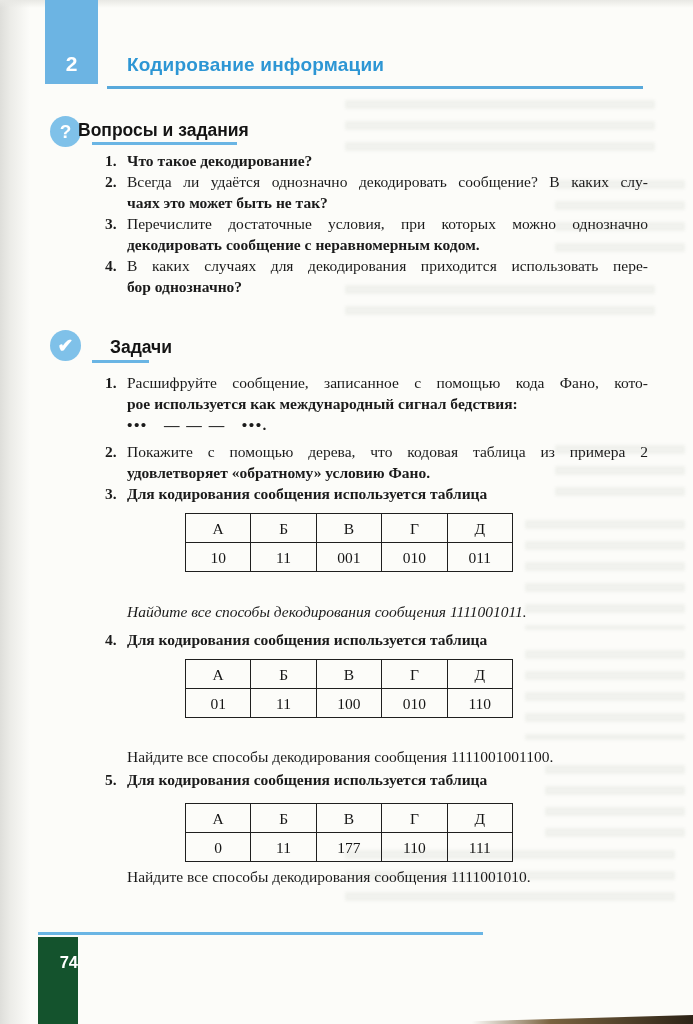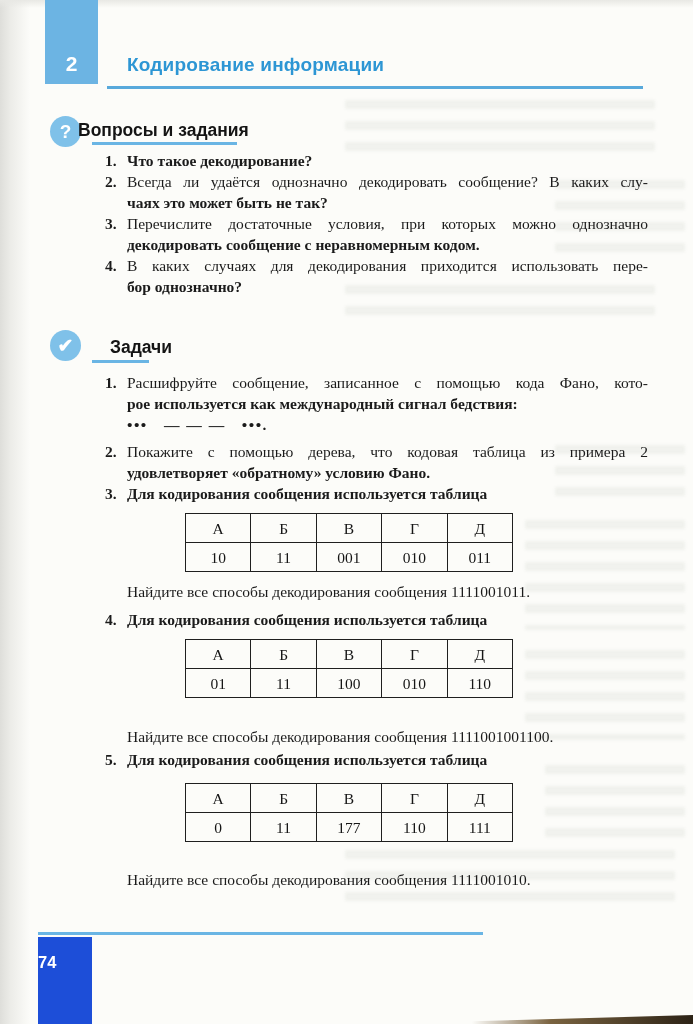--- a/index.html
+++ b/index.html
@@ -38,27 +38,27 @@
   .inum{font-weight:bold;}
   .ln{display:block;text-align:justify;text-align-last:justify;}
   .ln-last{display:block;text-align:left;font-weight:bold;}
   .morse{display:block;font-weight:bold;letter-spacing:1.5px;white-space:pre;}
 
   .code-table{border-collapse:collapse;table-layout:fixed;width:328px;margin:9px 0 0 58px;}
   .code-table td{border:1.5px solid #1f1f1f;height:28px;text-align:center;
     font-size:15.5px;color:#161616;padding:0;}
   .tq{display:block;}
   .mb6{margin-bottom:6px;} .mb7{margin-bottom:7px;} .mb2{margin-bottom:2px;}
-  .mt19{margin-top:9px;} .mt16{margin-top:28px;} .mt21{margin-top:27px;}
+  .mt19{margin-top:29px;font-style:italic;} .mt16{margin-top:28px;} .mt21{margin-top:4px;}
   .tbl2{margin-top:9px;} .tbl3{margin-top:13px;}
 
   
   .footer-rule{position:absolute;left:38px;top:932px;width:445px;height:2.5px;background:#6ab5e4;}
-  .page-num-box{position:absolute;left:38px;top:937px;width:54px;height:87px;background:#1d4ed8;
-    display:flex;justify-content:flex-start;}
+  .page-num-box{position:absolute;left:38px;top:937px;width:40px;height:87px;background:#14532d;
+    display:flex;justify-content:flex-end;}
   .page-num{color:#fff;font:bold 16.5px "Liberation Sans",sans-serif;margin-top:16px;}
 </style>
 </head>
 <body>
 
 <div class="page">
 
   <div class="edge-left"></div>
   <div class="edge-top"></div>
   <div class="bleed" style="left:345px;top:100px;width:310px;height:62px;"></div>

